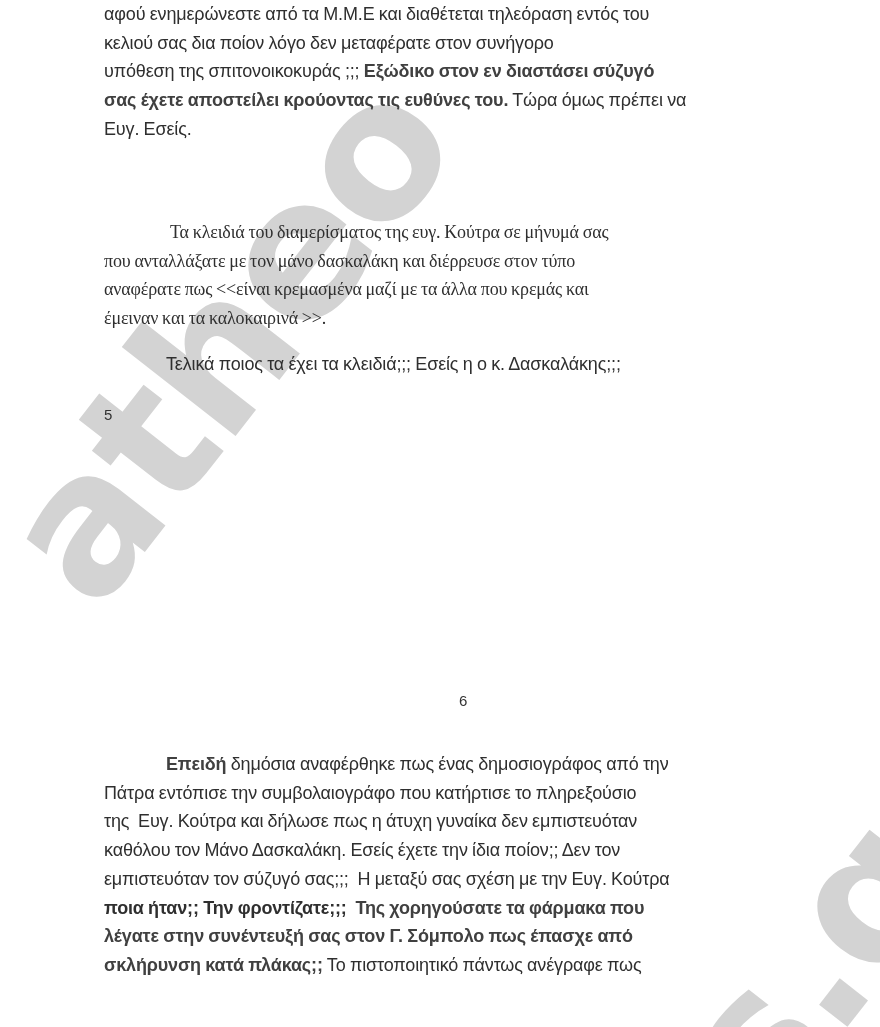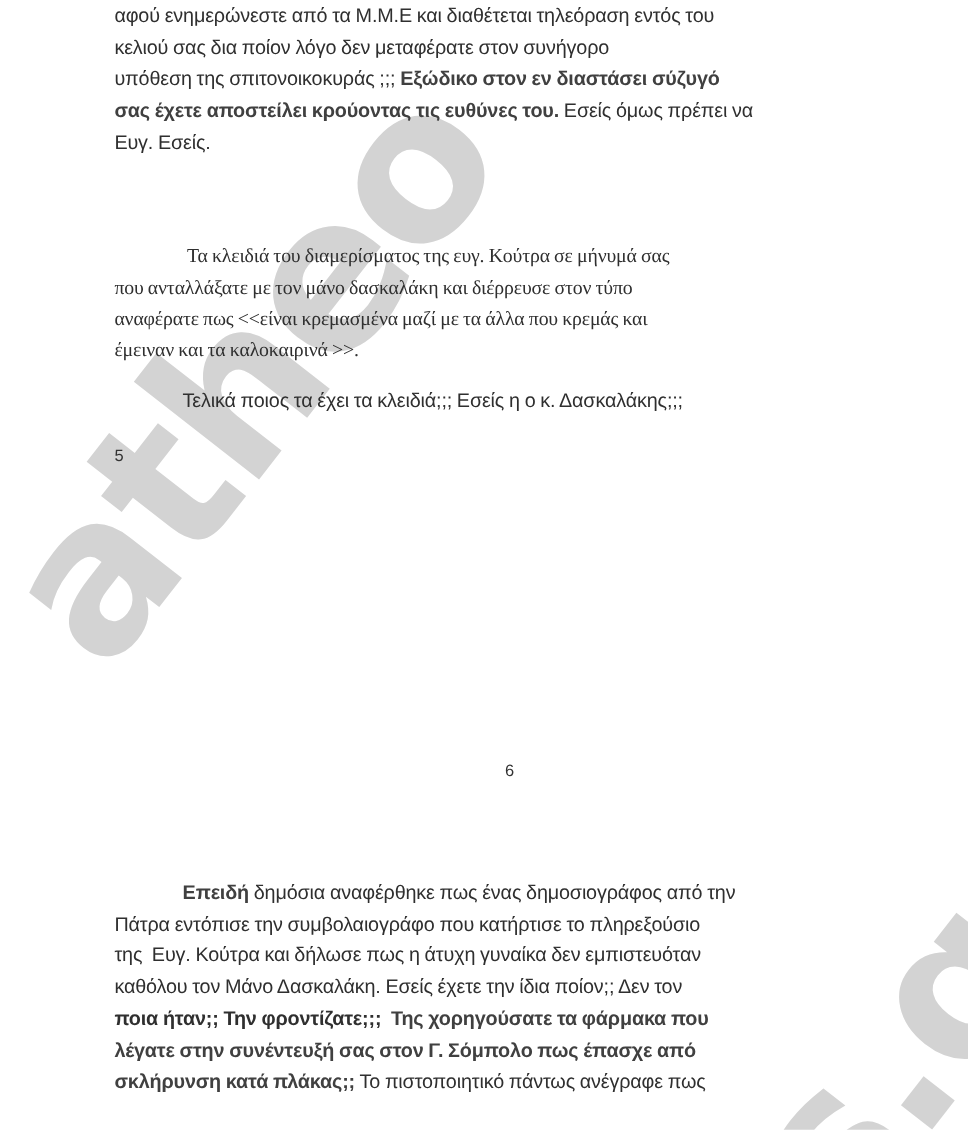--- a/index.html
+++ b/index.html
@@ -39,47 +39,48 @@
 
 <div class="page">
 
   <div class="para" style="top:0px;">
     <div>αφού ενημερώνεστε από τα Μ.Μ.Ε και διαθέτεται τηλεόραση εντός του</div>
     <div>κελιού σας δια ποίον λόγο δεν μεταφέρατε στον συνήγορο</div>
     <div>
       <span>υπόθεση της σπιτονοικοκυράς ;;; </span><b>Εξώδικο στον εν διαστάσει σύζυγό</b>
     </div>
     <div>
-      <b>σας έχετε αποστείλει κρούοντας τις ευθύνες του.</b><span> Εσείς όμως πρέπει να</span>
+      <b>σας έχετε αποστείλει κρούοντας τις ευθύνες του.</b><span> Τώρα όμως πρέπει να</span>
     </div>
     <div>Ευγ. Εσείς.</div>
   </div>
 
   <div class="para" style="top:218px;font-family:Liberation Serif, serif;">
     <div style="padding-left:66px;">Τα κλειδιά του διαμερίσματος της ευγ. Κούτρα σε μήνυμά σας</div>
     <div>που ανταλλάξατε με τον μάνο δασκαλάκη και διέρρευσε στον τύπο</div>
     <div>αναφέρατε πως &lt;&lt;είναι κρεμασμένα μαζί με τα άλλα που κρεμάς και</div>
     <div>έμειναν και τα καλοκαιρινά &gt;&gt;.</div>
   </div>
 
   <div class="para" style="top:350px;">
     <div style="padding-left:62px;">Τελικά ποιος τα έχει τα κλειδιά;;; Εσείς η ο κ. Δασκαλάκης;;;</div>
   </div>
 
   <div class="pnum" style="left:104px; top:406px;">5</div>
 
   <div class="pnum" style="left:459px; top:692px;">6</div>
 
   <div class="para" style="top:750px;">
-    <div style="padding-left:62px;margin-top:47px;">
+    <div style="padding-left:62px;">
       <b>Επειδή</b><span> δημόσια αναφέρθηκε πως ένας δημοσιογράφος από την</span>
     </div>
     <div>Πάτρα εντόπισε την συμβολαιογράφο που κατήρτισε το πληρεξούσιο</div>
     <div style="white-space:pre;">της  Ευγ. Κούτρα και δήλωσε πως η άτυχη γυναίκα δεν εμπιστευόταν</div>
     <div>καθόλου τον Μάνο Δασκαλάκη. Εσείς έχετε την ίδια ποίον;; Δεν τον</div>
+    <div style="white-space:pre;">εμπιστευόταν τον σύζυγό σας;;;  Η μεταξύ σας σχέση με την Ευγ. Κούτρα</div>
     <div>
       <span style="white-space:pre;font-weight:bold;">ποια ήταν;; Την φροντίζατε;;;  </span><b>Της χορηγούσατε τα φάρμακα που</b>
     </div>
     <div>
       <b>λέγατε στην συνέντευξή σας στον Γ. Σόμπολο πως έπασχε από</b>
     </div>
     <div>
       <b>σκλήρυνση κατά πλάκας;;</b><span> Το πιστοποιητικό πάντως ανέγραφε πως</span>
     </div>
   </div>

